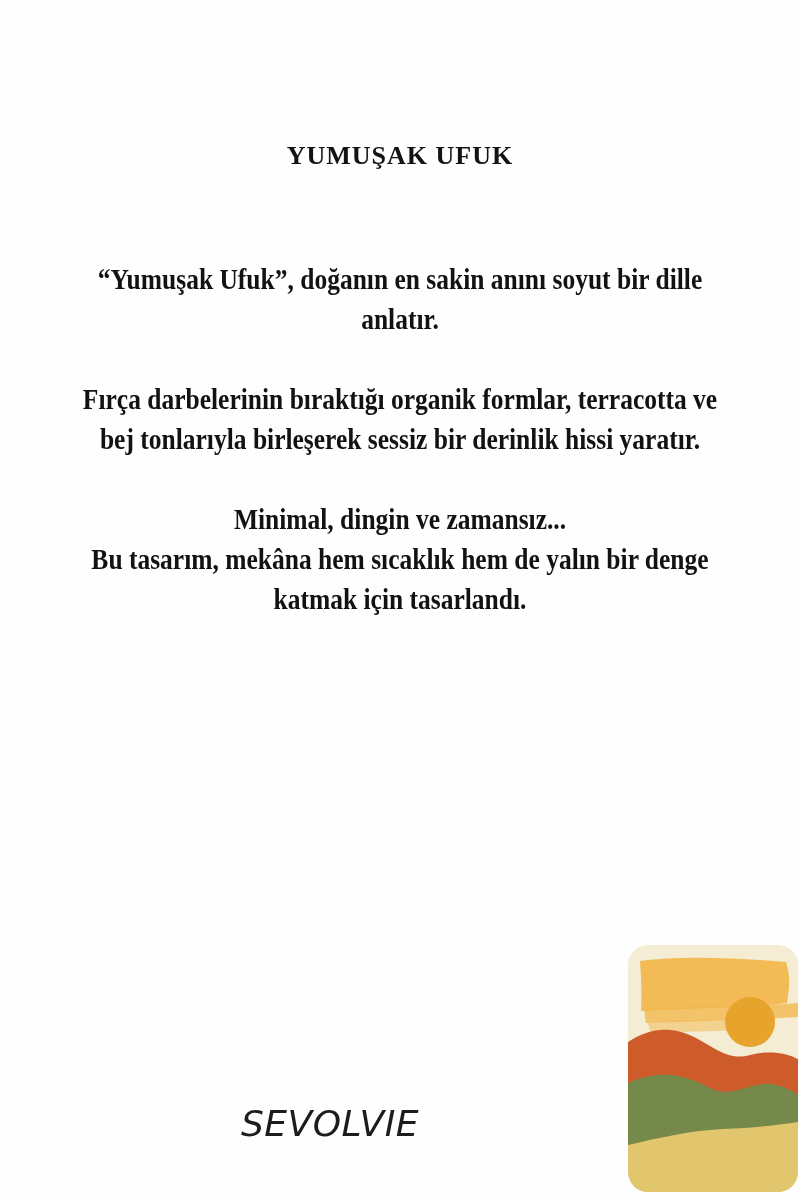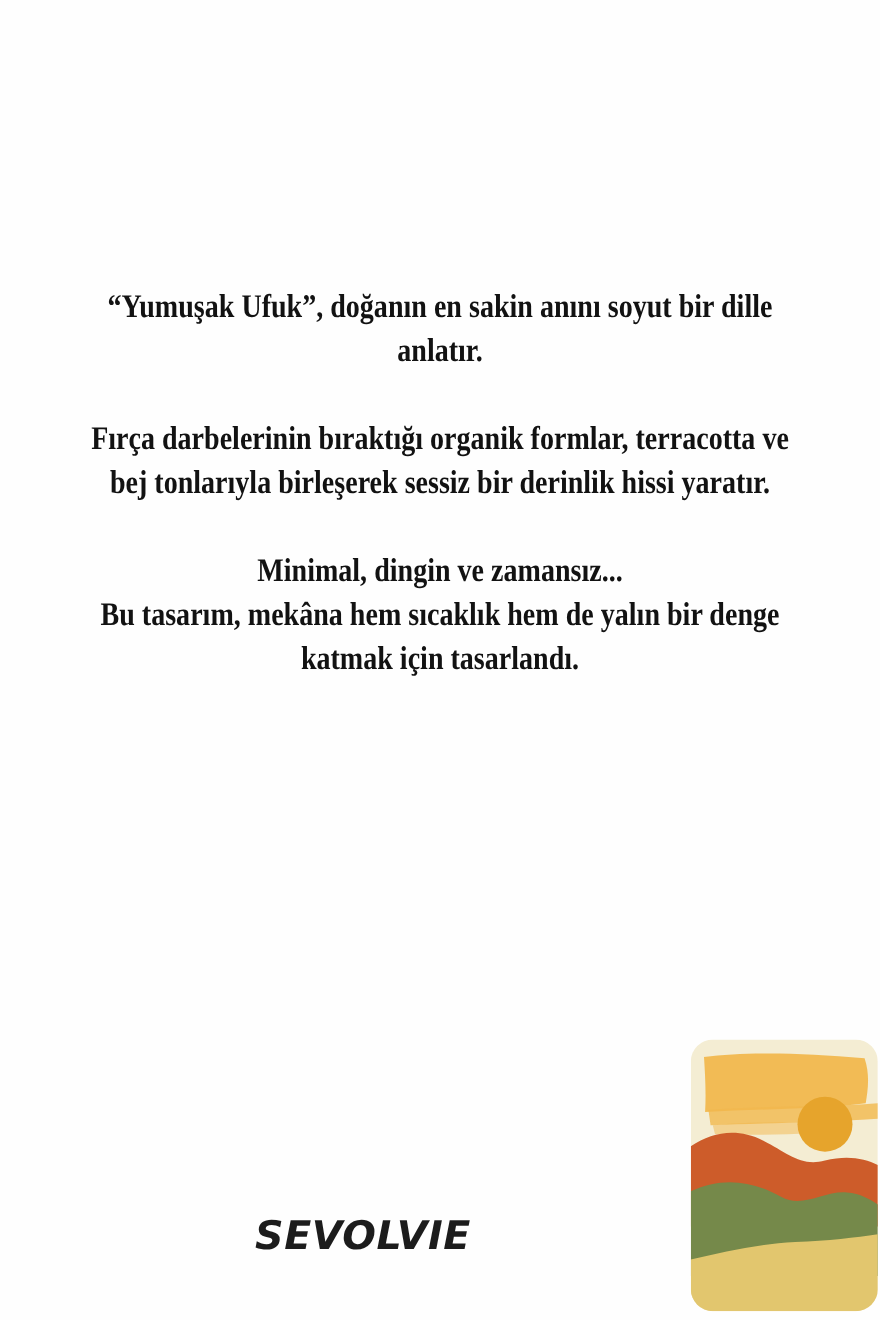--- a/index.html
+++ b/index.html
@@ -56,32 +56,33 @@
     height: 247px;
   }
   .brand-logo {
     position: absolute;
     top: 1102px;
     left: 0;
     width: 660px;
     text-align: center;
     font-family: "DejaVu Sans", sans-serif;
     font-size: 36px;
-    font-weight: bold;
+    font-weight: normal;
     font-style: italic;
     letter-spacing: 0.5px;
     line-height: 44px;
     color: #1c1c1c;
   }
 </style>
 </head>
 <body>
 
 <div class="page">
 
+  <h1 class="page-title">YUMUŞAK UFUK</h1>
 
   <section class="description-text">
     <p>“Yumuşak Ufuk”, doğanın en sakin anını soyut bir dille
 anlatır.</p>
     <p>Fırça darbelerinin bıraktığı organik formlar, terracotta ve
 bej tonlarıyla birleşerek sessiz bir derinlik hissi yaratır.</p>
     <p>Minimal, dingin ve zamansız...
 Bu tasarım, mekâna hem sıcaklık hem de yalın bir denge
 katmak için tasarlandı.</p>
   </section>

